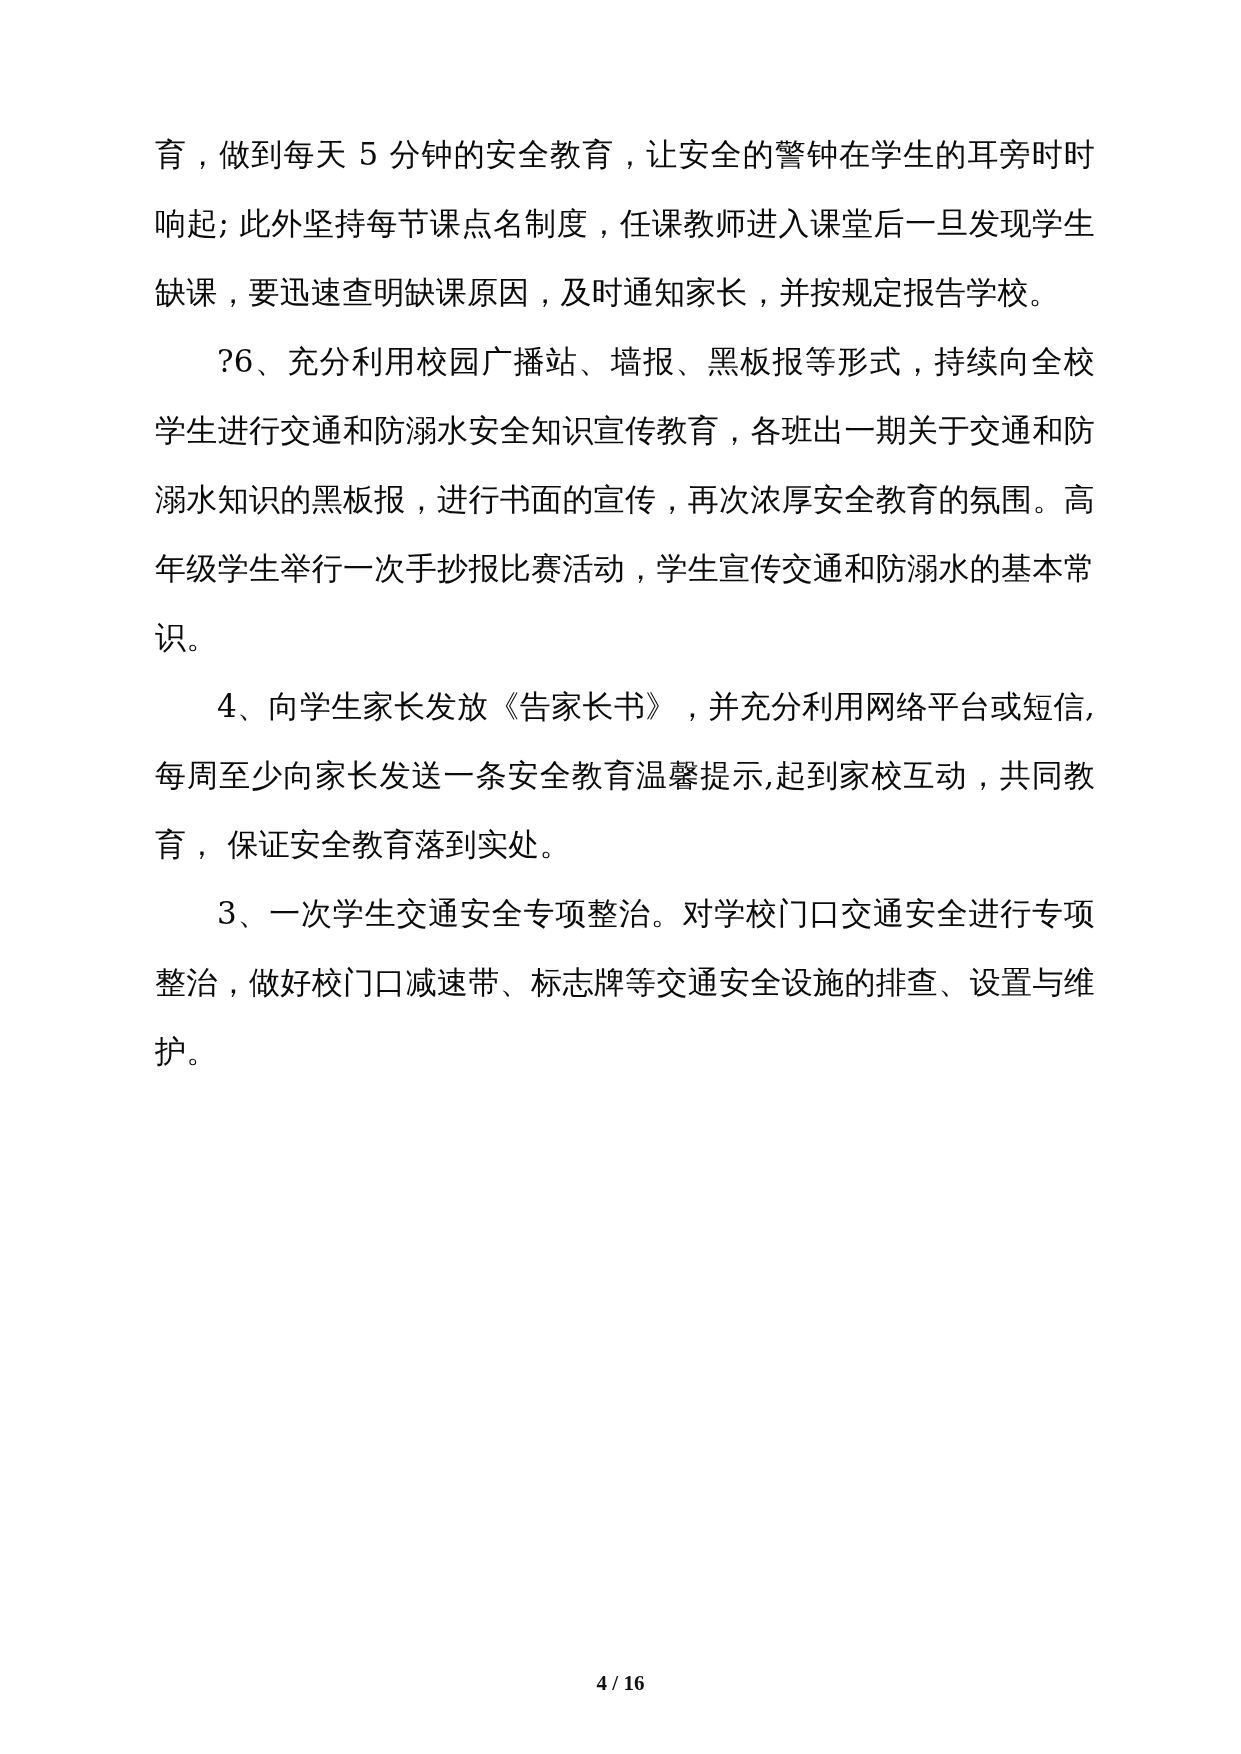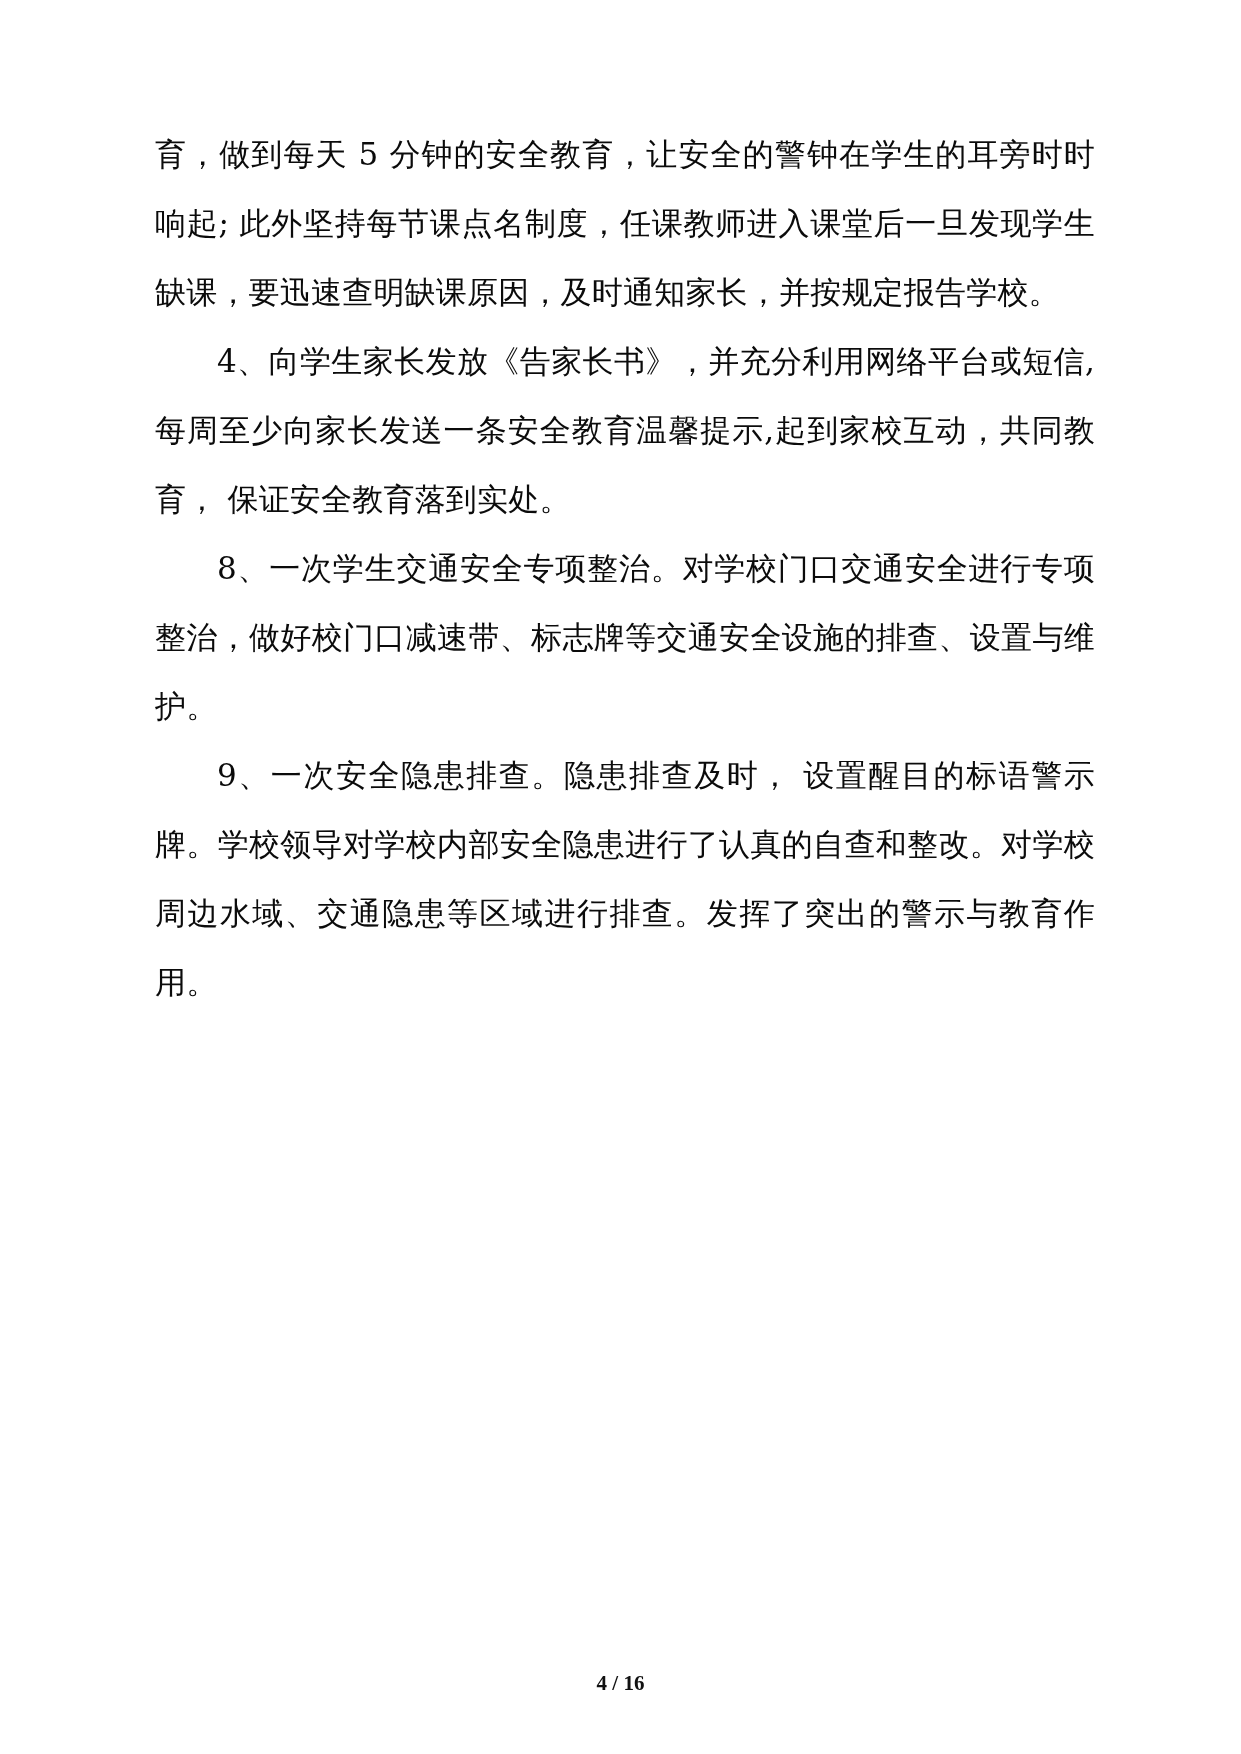--- a/index.html
+++ b/index.html
@@ -48,20 +48,20 @@
     color: #111111;
   }
 </style>
 </head>
 <body>
 
 <div class="page">
 
   <div class="content">
     <p class="para">育，做到每天 5 分钟的安全教育，让安全的警钟在学生的耳旁时时响起; 此外坚持每节课点名制度，任课教师进入课堂后一旦发现学生缺课，要迅速查明缺课原因，及时通知家长，并按规定报告学校。</p>
+    <p class="para indent">?6、充分利用校园广播站、墙报、黑板报等形式，持续向全校学生进行交通和防溺水安全知识宣传教育，各班出一期关于交通和防溺水知识的黑板报，进行书面的宣传，再次浓厚安全教育的氛围。高年级学生举行一次手抄报比赛活动，学生宣传交通和防溺水的基本常识。</p>
     <p class="para indent">4、向学生家长发放《告家长书》，并充分利用网络平台或短信,每周至少向家长发送一条安全教育温馨提示,起到家校互动，共同教育， 保证安全教育落到实处。</p>
-    <p class="para indent">8、一次学生交通安全专项整治。对学校门口交通安全进行专项整治，做好校门口减速带、标志牌等交通安全设施的排查、设置与维护。</p>
-    <p class="para indent">9、一次安全隐患排查。隐患排查及时， 设置醒目的标语警示牌。学校领导对学校内部安全隐患进行了认真的自查和整改。对学校周边水域、交通隐患等区域进行排查。发挥了突出的警示与教育作用。</p>
+    <p class="para indent">3、一次学生交通安全专项整治。对学校门口交通安全进行专项整治，做好校门口减速带、标志牌等交通安全设施的排查、设置与维护。</p>
   </div>
 
   <div class="footer">4 / 16</div>
 
 </div>
 
 </body></html>

